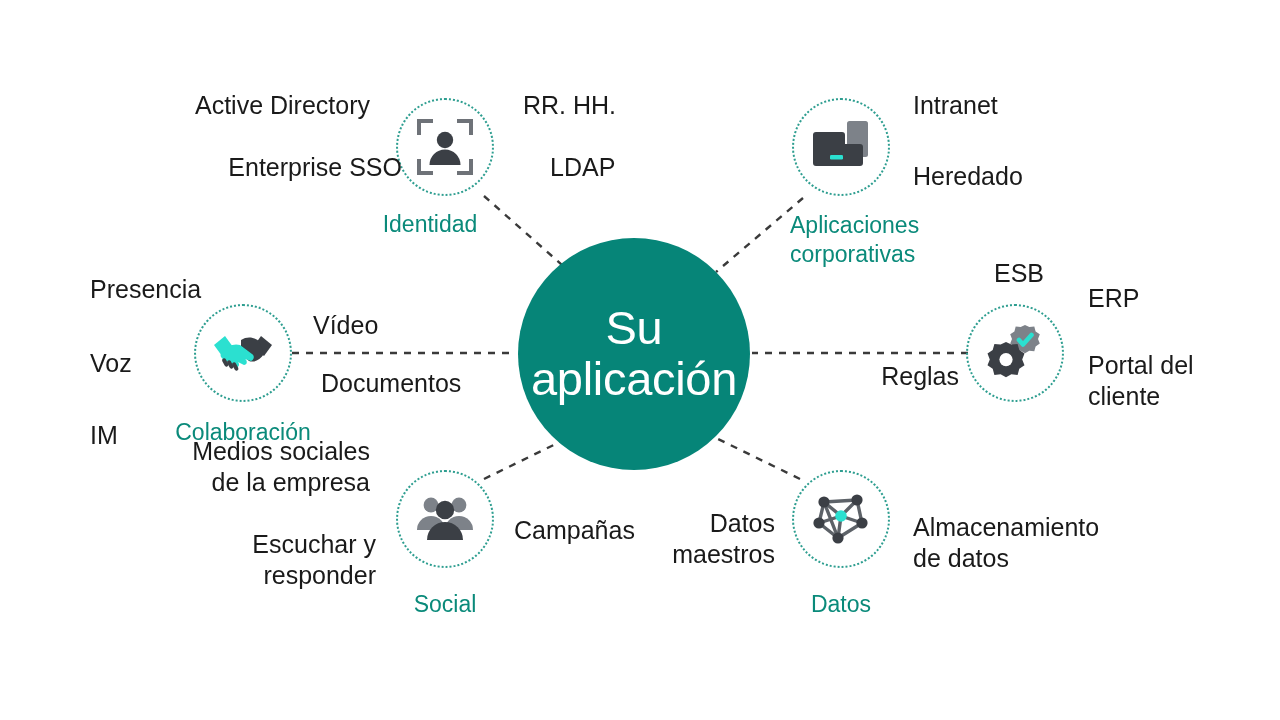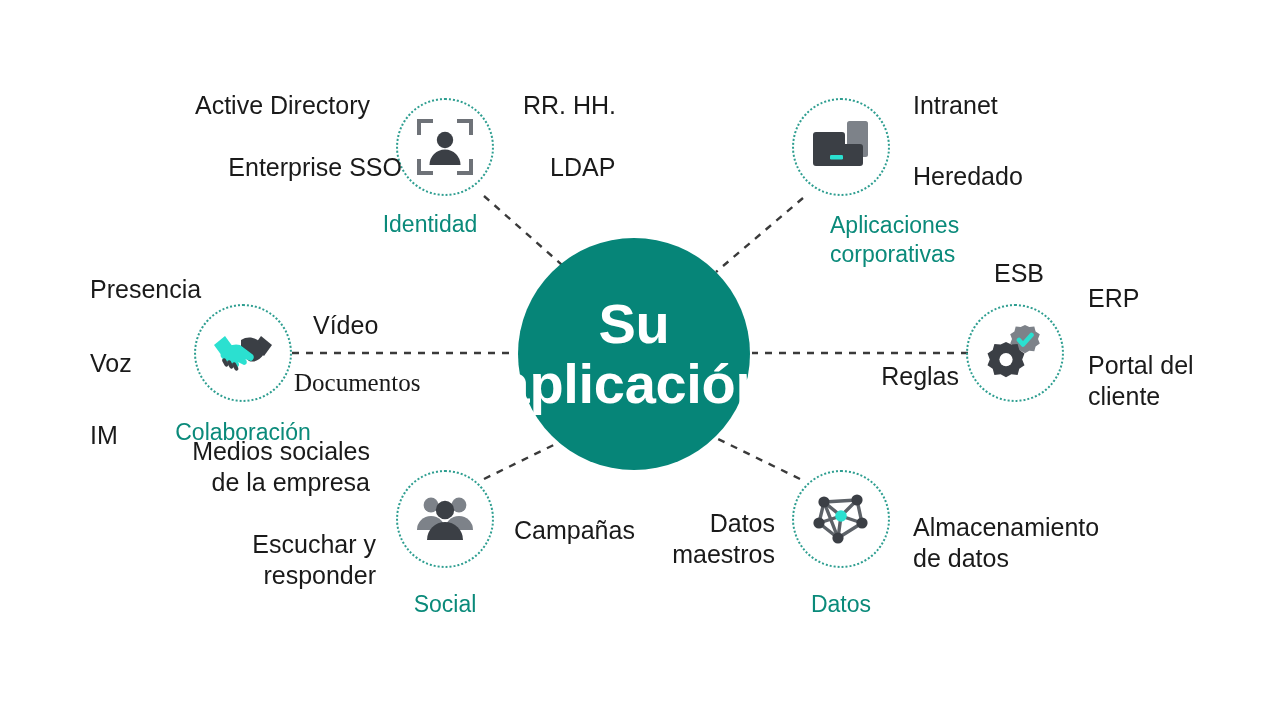--- a/index.html
+++ b/index.html
@@ -34,23 +34,23 @@
     height: 232px;
     border-radius: 50%;
     background: #068578;
     display: flex;
     align-items: center;
     justify-content: center;
     text-align: center;
   }
   .hub-label {
     color: #ffffff;
-    font-size: 56px;
+    font-size: 47px;
     line-height: 1.08;
-    font-weight: 700;
+    font-weight: 400;
     letter-spacing: -0.3px;
     white-space: pre-line;
   }
 
   
   .node {
     position: absolute;
     width: 98px;
     height: 98px;
     border-radius: 50%;
@@ -138,21 +138,21 @@
       <svg width="62" height="58" viewBox="0 0 62 58">
 
         <rect x="37" y="3" width="21" height="36" rx="2.5" fill="#7d8289"></rect>
         <rect x="42.5" y="29" width="10" height="4.5" rx="1.2" fill="#2be0d0"></rect>
 
         <path d="M6 14 h26 a3 3 0 0 1 3 3 v9 h15 a3 3 0 0 1 3 3 v16 a3 3 0 0 1 -3 3 h-44 a3 3 0 0 1 -3 -3 v-28 a3 3 0 0 1 3 -3 z" fill="#3b3f45"></path>
         <rect x="20" y="37" width="13" height="4.5" rx="1.2" fill="#2be0d0"></rect>
       </svg>
     </span>
   </div>
-  <div class="cat-label" style="left:790px; top:211px;margin-left:40px;">Aplicaciones
+  <div class="cat-label" style="left:790px; top:211px;">Aplicaciones
 corporativas</div>
 
   <div class="sat" style="left:913px; top:90px;">Intranet</div>
   <div class="sat" style="left:913px; top:161px;">Heredado</div>
 
   <div class="node" style="left:194px; top:304px;">
     <span>
       <svg width="64" height="50" viewBox="0 0 64 50">
 
         <path d="M3 17 L14 8 L22 19 L11 28 Z" fill="#2be0d0"></path>
@@ -170,21 +170,21 @@
         </g>
       </svg>
     </span>
   </div>
   <div class="cat-label cat-center" style="left:243px; top:418px;">Colaboración</div>
 
   <div class="sat" style="left:90px; top:274px;">Presencia</div>
   <div class="sat" style="left:90px; top:348px;">Voz</div>
   <div class="sat" style="left:90px; top:420px;">IM</div>
   <div class="sat" style="left:313px; top:310px;">Vídeo</div>
-  <div class="sat" style="left:294px; top:368px;font-family:Liberation Serif, serif;">Documentos</div>
+  <div class="sat" style="left:321px; top:368px;">Documentos</div>
 
   <div class="node" style="left:966px; top:304px;">
     <span>
       <svg width="62" height="58" viewBox="0 0 62 58">
 
         <g transform="translate(41,17)">
           <path fill="#7d8289" d="M0,-16 L4.3,-13.9 L9.3,-14.5 L10.6,-9.6 L14.8,-6.8 L13,-2.1 L14.8,2.6 L10.6,5.4 L9.3,10.3 L4.3,9.7 L0,12.2 L-4.3,9.7 L-9.3,10.3 L-10.6,5.4 L-14.8,2.6 L-13,-2.1 L-14.8,-6.8 L-10.6,-9.6 L-9.3,-14.5 L-4.3,-13.9 Z"></path>
           <polyline points="-6,-1 -2,3.5 6.5,-6" fill="none" stroke="#2be0d0" stroke-width="4.6" stroke-linecap="round" stroke-linejoin="round"></polyline>
         </g>
 

